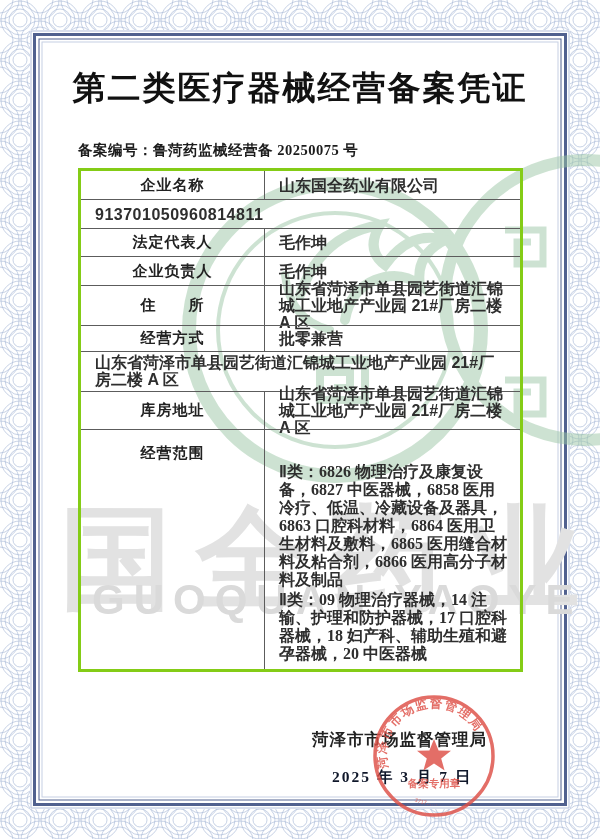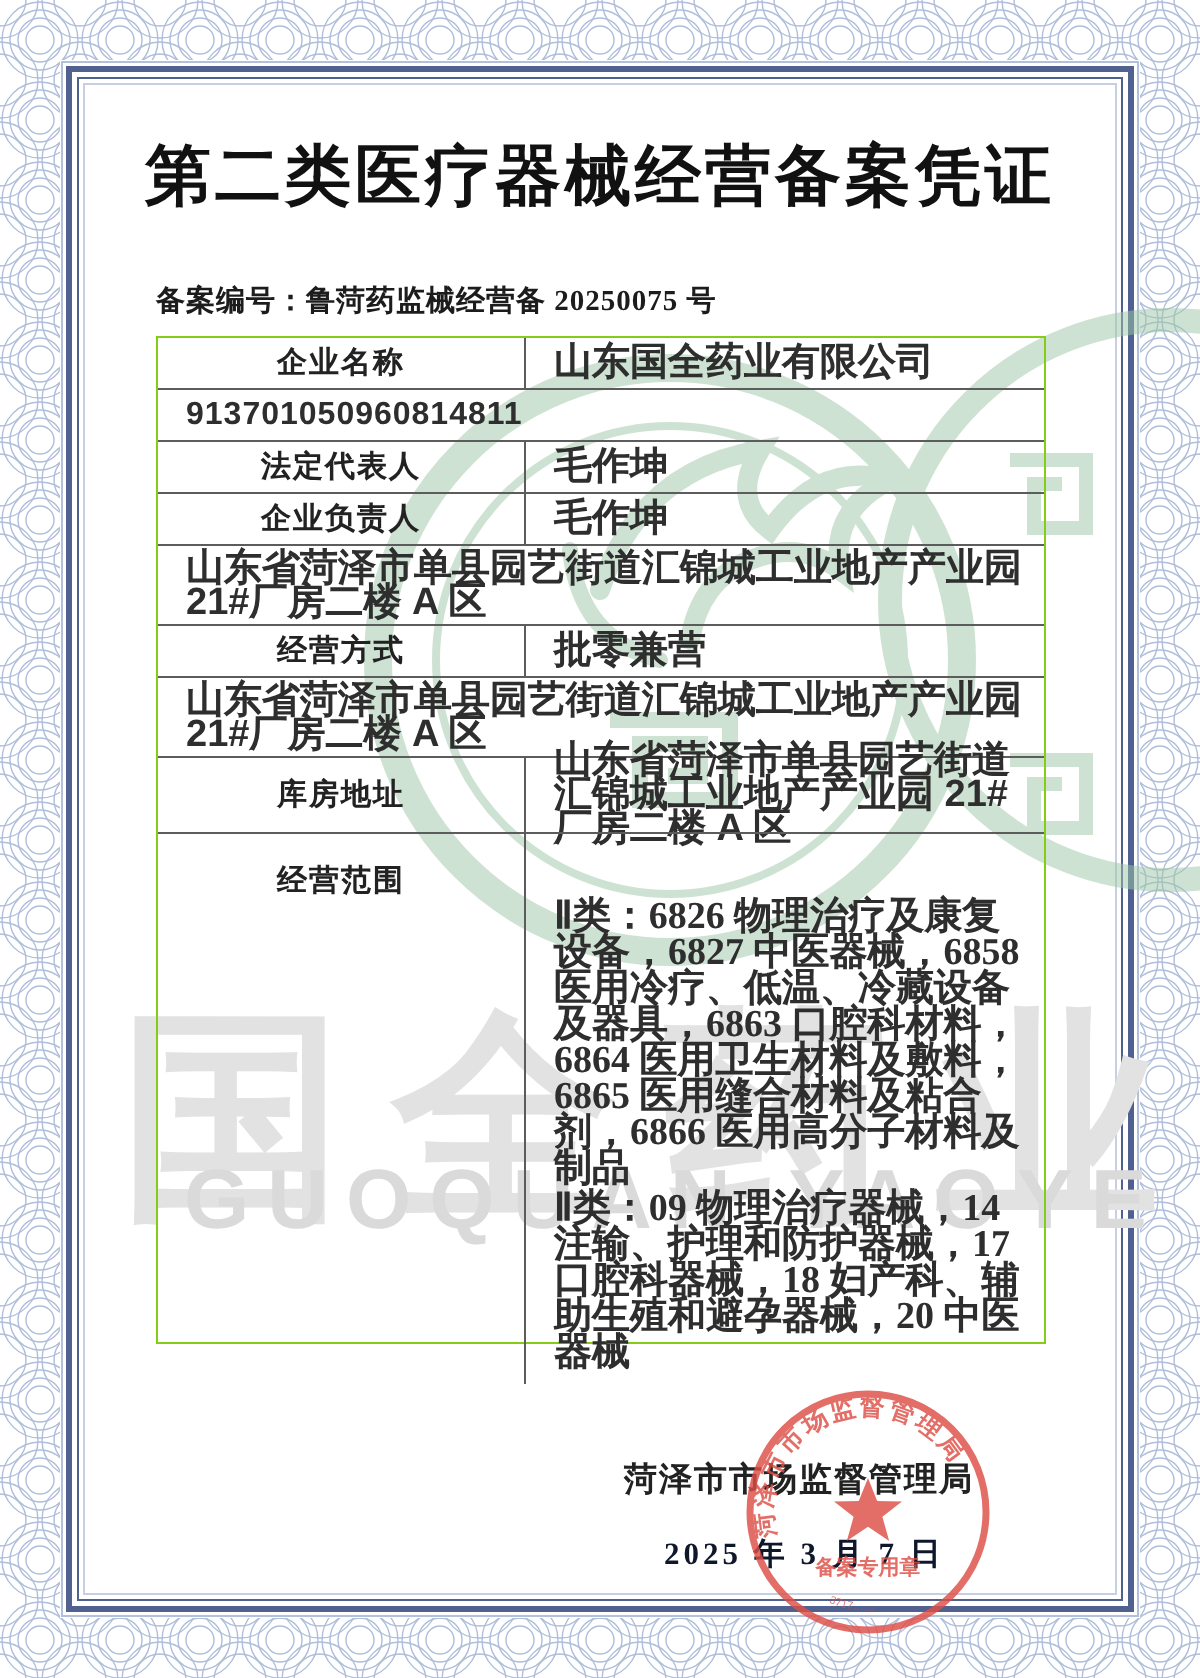--- a/index.html
+++ b/index.html
@@ -31,36 +31,36 @@
     font-family:"Liberation Serif","DejaVu Serif",serif;
     font-size:33px;font-weight:700;letter-spacing:2px;color:#111;
   }
   #regline{
     left:78px;top:141px;
     font-family:"Liberation Serif","DejaVu Serif",serif;
     font-size:14.5px;font-weight:700;color:#1c1c1c;letter-spacing:.5px;
   }
   #cert-table{
     left:78px;top:168px;width:445px;height:504px;
-    border:1px solid #84cc16;box-sizing:border-box;
+    border:3px solid #84cc16;box-sizing:border-box;
     display:flex;flex-direction:column;background:transparent;
   }
   .trow{display:flex;box-sizing:border-box;border-top:1px solid #5c5c5c;}
   .trow:first-child{border-top:none;}
   .tlabel{
     width:184px;flex:0 0 184px;box-sizing:border-box;
     border-right:1px solid #5c5c5c;
     display:flex;align-items:center;justify-content:center;
     font-family:"Liberation Serif","DejaVu Serif",serif;
     font-size:15px;font-weight:700;color:#222;letter-spacing:1px;
   }
   .tvalue{
     flex:1;box-sizing:border-box;padding:4px 10px 4px 14px;
     display:flex;flex-direction:column;justify-content:center;
-    font-size:19px;font-weight:600;color:#2e2e2e;line-height:17px;
+    font-size:16px;font-weight:600;color:#2e2e2e;line-height:17px;
   }
   .r-scope .tlabel{align-items:flex-start;padding-top:14px;}
   .r-scope .tvalue{justify-content:flex-start;padding-top:33px;font-family:Liberation Serif, serif;}
   .r-scope .para{margin:0 0 2px 0;line-height:18px;}
   #authority{
     left:312px;top:729px;
     font-family:"Liberation Serif","DejaVu Serif",serif;
     font-size:16.5px;font-weight:600;letter-spacing:1px;color:#222;
   }
   #issue-date{
@@ -132,20 +132,21 @@
   </div>
   <div class="trow" style="height:36px">
     <div class="tlabel">法定代表人</div>
     <div class="tvalue">毛作坤</div>
   </div>
   <div class="trow" style="height:36px">
     <div class="tlabel">企业负责人</div>
     <div class="tvalue">毛作坤</div>
   </div>
   <div class="trow" style="height:40px">
+    <div class="tlabel">住　　所</div>
     <div class="tvalue">山东省菏泽市单县园艺街道汇锦城工业地产产业园 21#厂房二楼 A 区</div>
   </div>
   <div class="trow" style="height:32px">
     <div class="tlabel">经营方式</div>
     <div class="tvalue">批零兼营</div>
   </div>
   <div class="trow" style="height:40px">
     <div class="tvalue">山东省菏泽市单县园艺街道汇锦城工业地产产业园 21#厂房二楼 A 区</div>
   </div>
   <div class="trow" style="height:38px">

